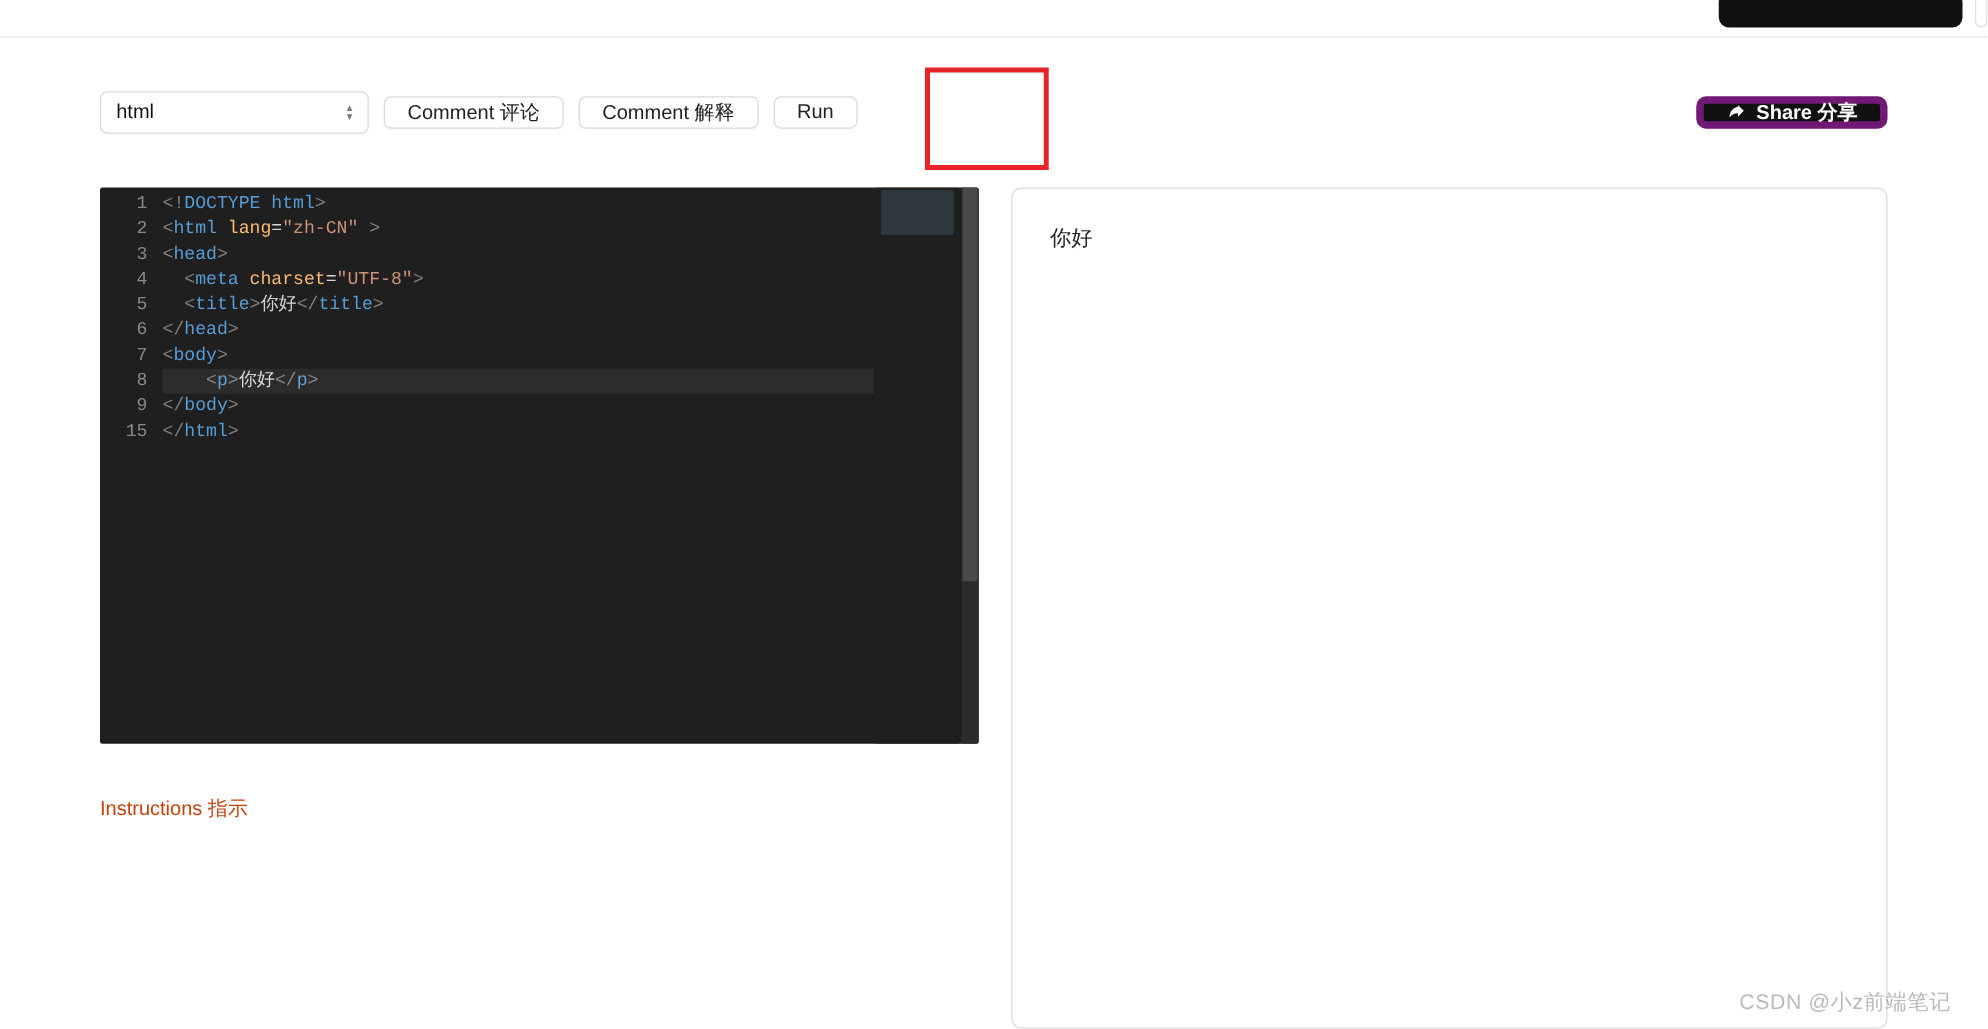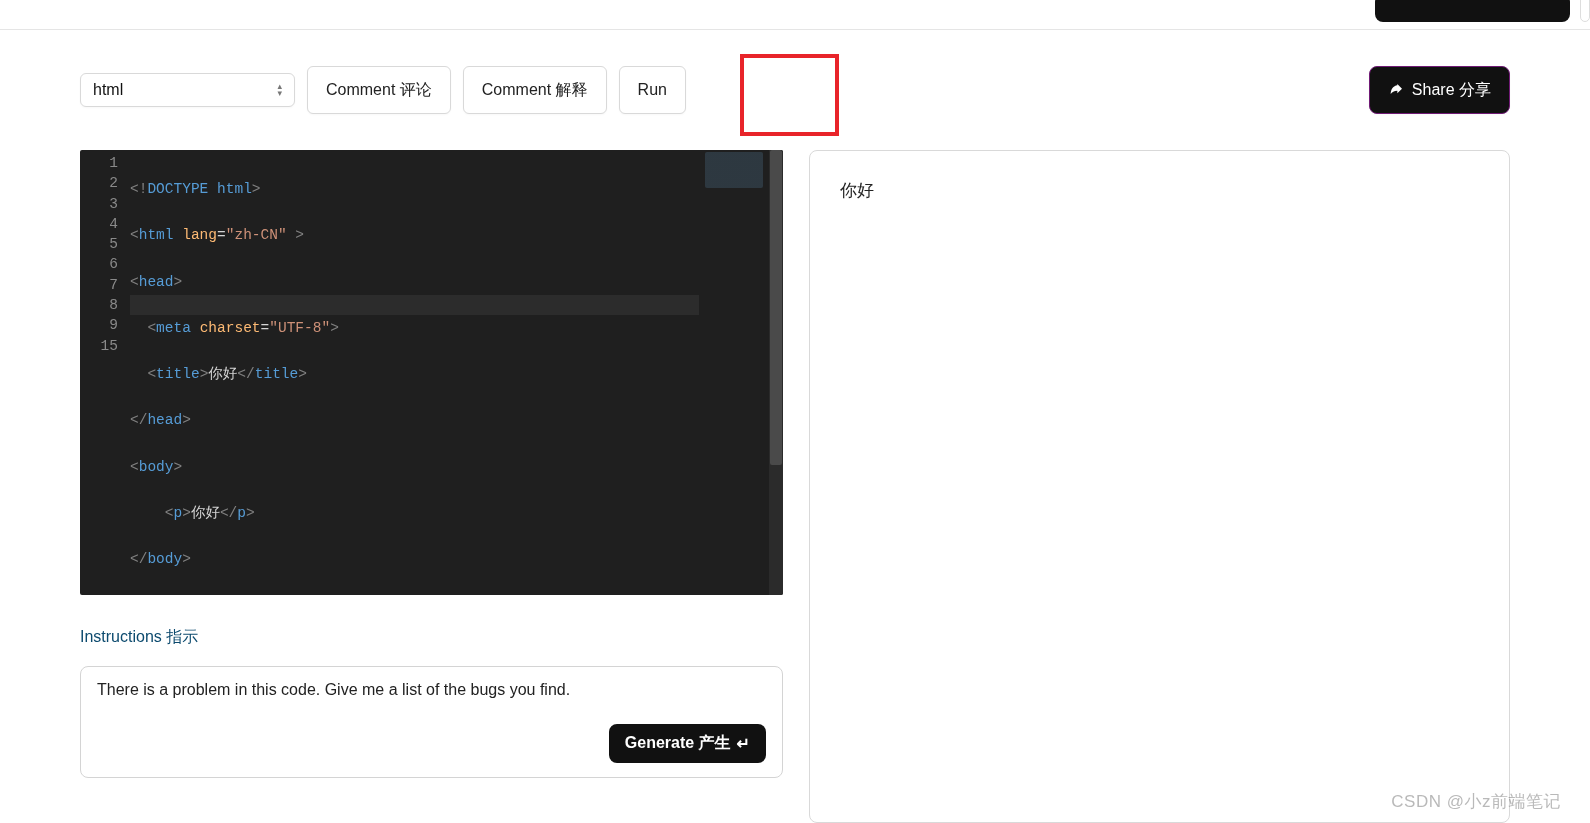--- a/index.html
+++ b/index.html
@@ -69,21 +69,21 @@
   }
   .select .chevs {
     display: flex;
     flex-direction: column;
     font-size: 9px;
     color: #777;
     line-height: 7px;
   }
 
   .btn {
-    height: 48px;
+    height: 26px;
     padding: 0 18px;
     border: 1px solid #d9d9d9;
     border-radius: 6px;
     background: #fff;
     font-size: 16px;
     color: #222;
     display: flex;
     align-items: center;
     cursor: pointer;
     box-shadow: 0 1px 2px rgba(0,0,0,0.03);
@@ -95,22 +95,22 @@
     left: 740px;
     width: 99px;
     height: 82px;
     border: 4px solid #e8242a;
     pointer-events: none;
   }
 
   .btn-dark {
     background: #111;
     color: #fff;
-    border: 1px solid #701a75;
-    font-weight: 400;
+    border: 6px solid #701a75;
+    font-weight: 700;
     border-radius: 8px;
     gap: 8px;
   }
   .btn-dark svg { fill: #fff; }
 
   .spacer { flex: 1; }
 
   .workspace {
     position: absolute;
     top: 150px;
@@ -146,21 +146,21 @@
     padding-right: 12px;
     user-select: none;
   }
   .gutter div { height: 20.3px; }
   .code {
     flex: 1;
     padding-top: 3px;
     color: #d4d4d4;
     white-space: pre;
   }
-  .code .row { height: 20.3px; display: block; margin-top: 26px; }
+  .code .row { height: 20.3px; display: block; }
   .hl-line {
     position: absolute;
     left: 50px;
     right: 84px;
     top: calc(3px + 20.3px * 7);
     height: 20.3px;
     background: rgba(255,255,255,0.06);
   }
   .minimap {
     position: absolute;
@@ -201,23 +201,23 @@
 
   
   .c-tag    { color: #569cd6; }
   .c-brkt   { color: #808080; }
   .c-attr   { color: #fdba74; }
   .c-str    { color: #ce9178; }
   .c-txt    { color: #d4d4d4; }
   .c-doc    { color: #569cd6; }
 
   .instructions-label {
-    margin-top: 32px;
-    font-size: 16px;
-    color: #0c4a6e;
+    margin-top: 42px;
+    font-size: 16px;
+    color: #c2410c;
   }
 
   .prompt-box {
     margin-top: 18px;
     border: 1px solid #d4d4d4;
     border-radius: 8px;
     padding: 14px 16px 14px 16px;
     display: flex;
     flex-direction: column;
     min-height: 112px;
@@ -325,29 +325,20 @@
         </div>
       <div class="code" id="code"><span class="row"><span class="c-brkt">&lt;!</span><span class="c-doc">DOCTYPE</span><span class="c-txt"> </span><span class="c-doc">html</span><span class="c-brkt">&gt;</span></span><span class="row"><span class="c-brkt">&lt;</span><span class="c-tag">html</span><span class="c-txt"> </span><span class="c-attr">lang</span><span class="c-txt">=</span><span class="c-str">"zh-CN"</span><span class="c-brkt"> &gt;</span></span><span class="row"><span class="c-brkt">&lt;</span><span class="c-tag">head</span><span class="c-brkt">&gt;</span></span><span class="row"><span class="c-brkt">  &lt;</span><span class="c-tag">meta</span><span class="c-txt"> </span><span class="c-attr">charset</span><span class="c-txt">=</span><span class="c-str">"UTF-8"</span><span class="c-brkt">&gt;</span></span><span class="row"><span class="c-brkt">  &lt;</span><span class="c-tag">title</span><span class="c-brkt">&gt;</span><span class="c-txt">你好</span><span class="c-brkt">&lt;/</span><span class="c-tag">title</span><span class="c-brkt">&gt;</span></span><span class="row"><span class="c-brkt">&lt;/</span><span class="c-tag">head</span><span class="c-brkt">&gt;</span></span><span class="row"><span class="c-brkt">&lt;</span><span class="c-tag">body</span><span class="c-brkt">&gt;</span></span><span class="row"><span class="c-brkt">    &lt;</span><span class="c-tag">p</span><span class="c-brkt">&gt;</span><span class="c-txt">你好</span><span class="c-brkt">&lt;/</span><span class="c-tag">p</span><span class="c-brkt">&gt;</span></span><span class="row"><span class="c-brkt">&lt;/</span><span class="c-tag">body</span><span class="c-brkt">&gt;</span></span><span class="row"><span class="c-brkt">&lt;/</span><span class="c-tag">html</span><span class="c-brkt">&gt;</span></span></div>
       <div class="minimap">
         <div class="mm-block"></div>
       </div>
       <div class="editor-scroll"></div>
     </div>
 
     <div class="instructions-label">Instructions 指示</div>
 
-    <div class="prompt-box">
-      <div class="prompt-text">There is a problem in this code. Give me a list of the bugs you find.</div>
-      <div class="generate-row">
-        <button class="btn-generate">
-          <span>Generate  产生</span>
-          <span>↵</span>
-        </button>
-      </div>
-    </div>
 
   </div>
 
   <div class="right-col">
     <div class="preview">
       <span>你好</span>
     </div>
   </div>
 </div>
 

